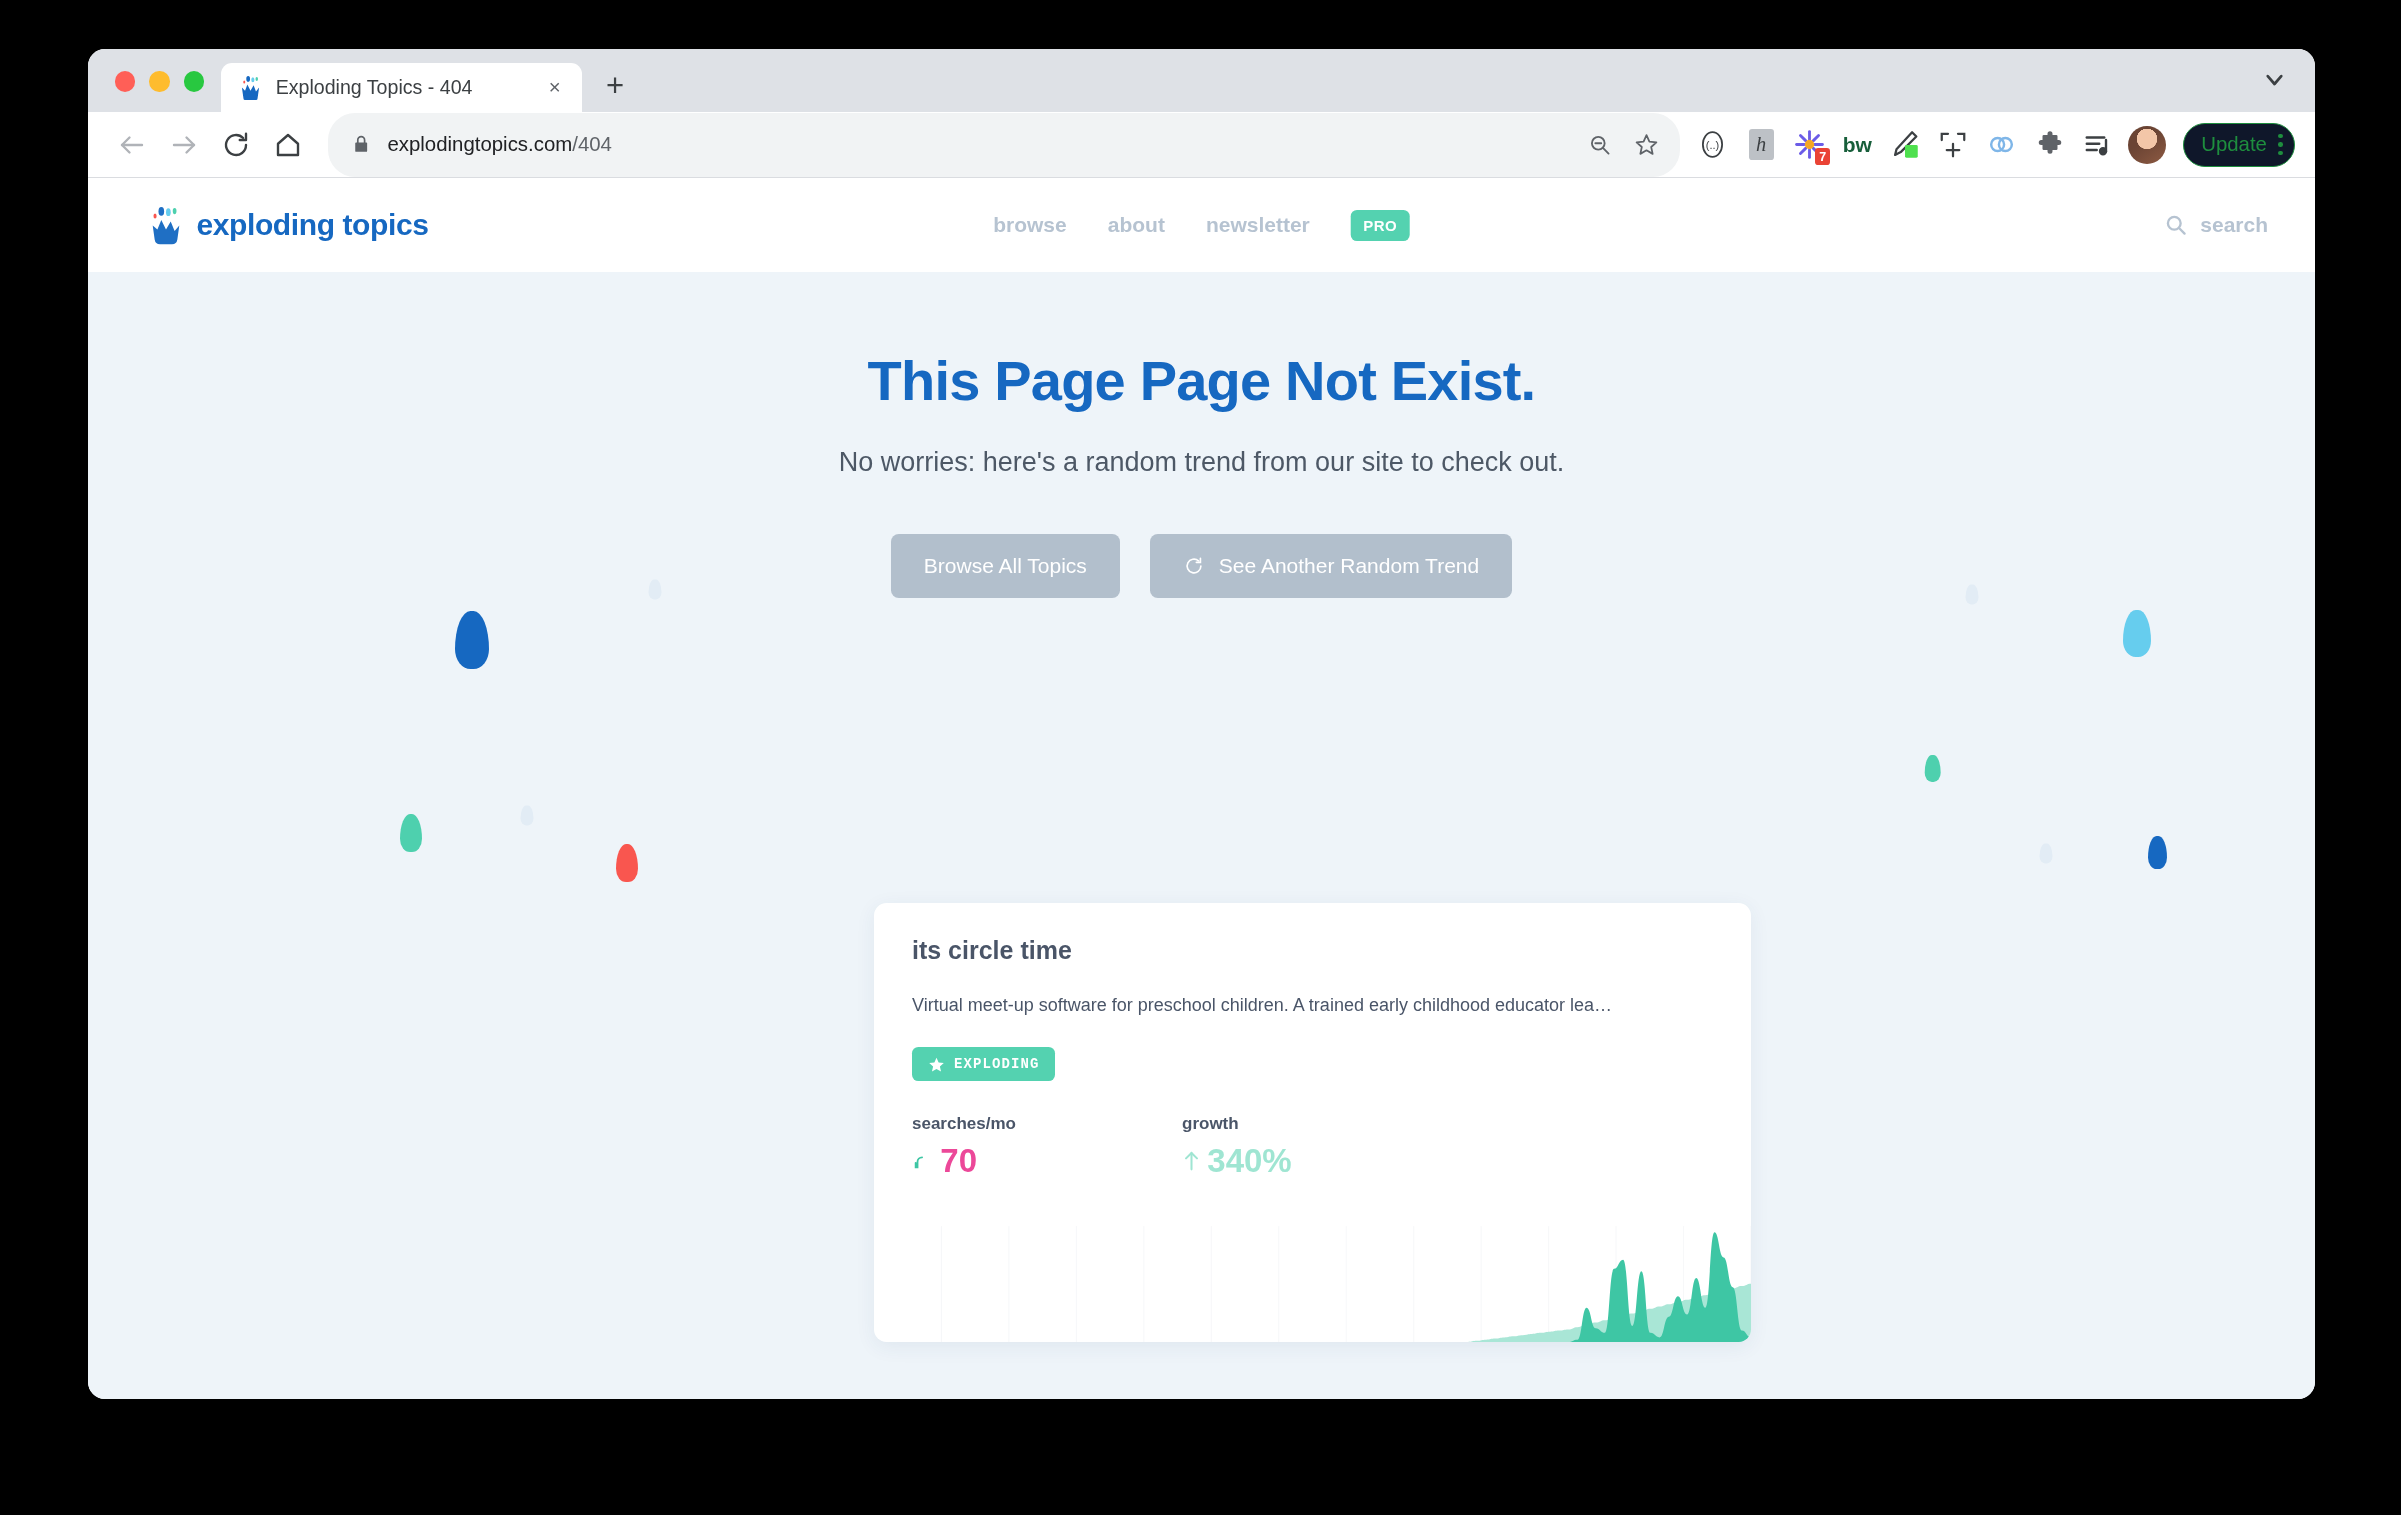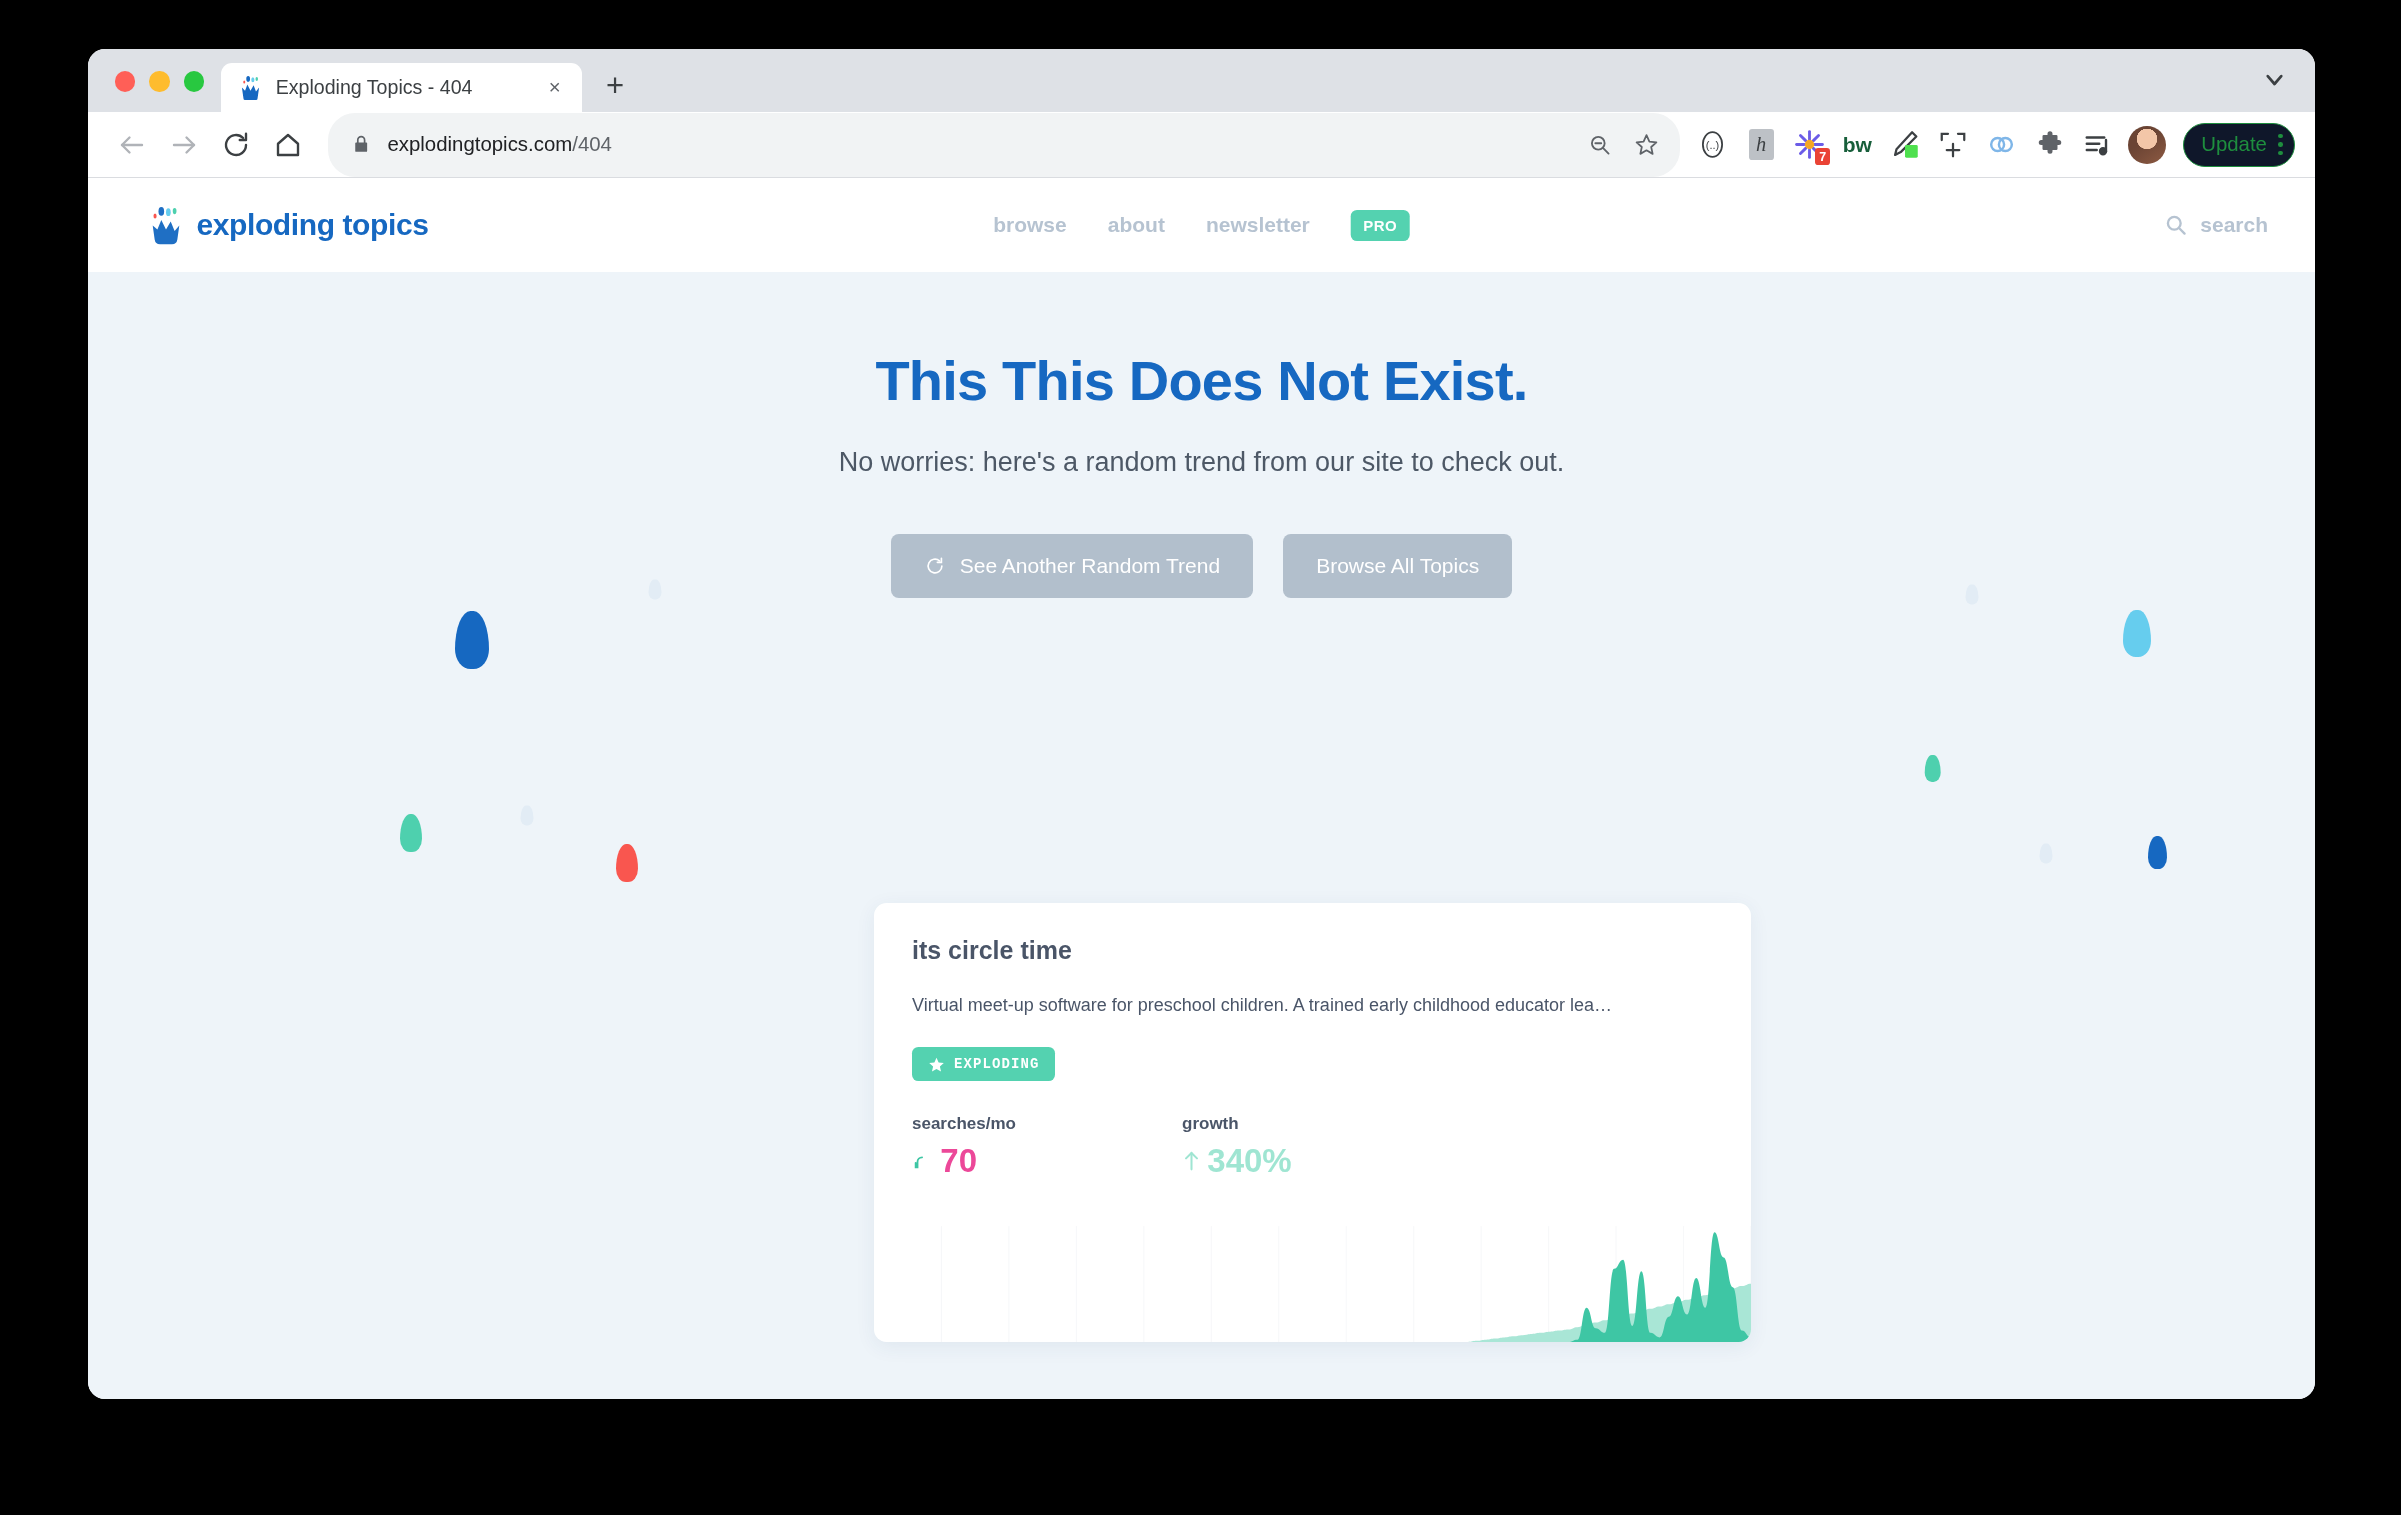--- a/index.html
+++ b/index.html
@@ -535,33 +535,33 @@
         <span class="droplet" style="left: 433px; top: 627px; width: 12.5px; height: 20.4px; background: rgb(226, 236, 245);"></span>
         <span class="droplet" style="left: 528px; top: 666px; width: 22px; height: 38px; background: rgb(249, 86, 79);"></span>
         <span class="droplet" style="left: 1878px; top: 406px; width: 12.5px; height: 20.4px; background: rgb(226, 236, 245);"></span>
         <span class="droplet" style="left: 2035px; top: 432px; width: 28px; height: 47px; background: rgb(102, 205, 238);"></span>
         <span class="droplet" style="left: 1837px; top: 577px; width: 15.7px; height: 27px; background: rgb(78, 208, 174);"></span>
         <span class="droplet" style="left: 1952px; top: 665px; width: 12.5px; height: 20.4px; background: rgb(226, 236, 245);"></span>
         <span class="droplet" style="left: 2060px; top: 658px; width: 19px; height: 33px; background: rgb(22, 104, 193);"></span>
       </div>
 
     <div class="hero">
-      <h1 class="headline">This This Does Not Exist.</h1>
+      <h1 class="headline">This Page Page Not Exist.</h1>
       <div class="subhead">No worries: here's a random trend from our site to check out.</div>
 
       <div class="btn-row">
+        <button class="btn">
+          <span>Browse All Topics</span>
+        </button>
         <button class="btn">
           <svg width="22" height="22" viewBox="0 0 24 24" fill="none" stroke="#ffffff" stroke-width="1.8" stroke-linecap="round">
             <path d="M19.5 12a7.5 7.5 0 1 1-2.6-5.7"></path>
               <polyline points="19 3.5 19 8 14.5 8"></polyline>
           </svg>
           <span>See Another Random Trend</span>
-        </button>
-        <button class="btn">
-          <span>Browse All Topics</span>
         </button>
       </div>
     </div>
 
     <div class="trend-card">
       <div class="card-inner">
         <div class="trend-title">its circle time</div>
         <div class="trend-desc">Virtual meet-up software for preschool children. A trained early childhood educator lea…</div>
         <div class="exploding-badge">
           <svg width="17" height="17" viewBox="0 0 24 24" fill="#ffffff">

